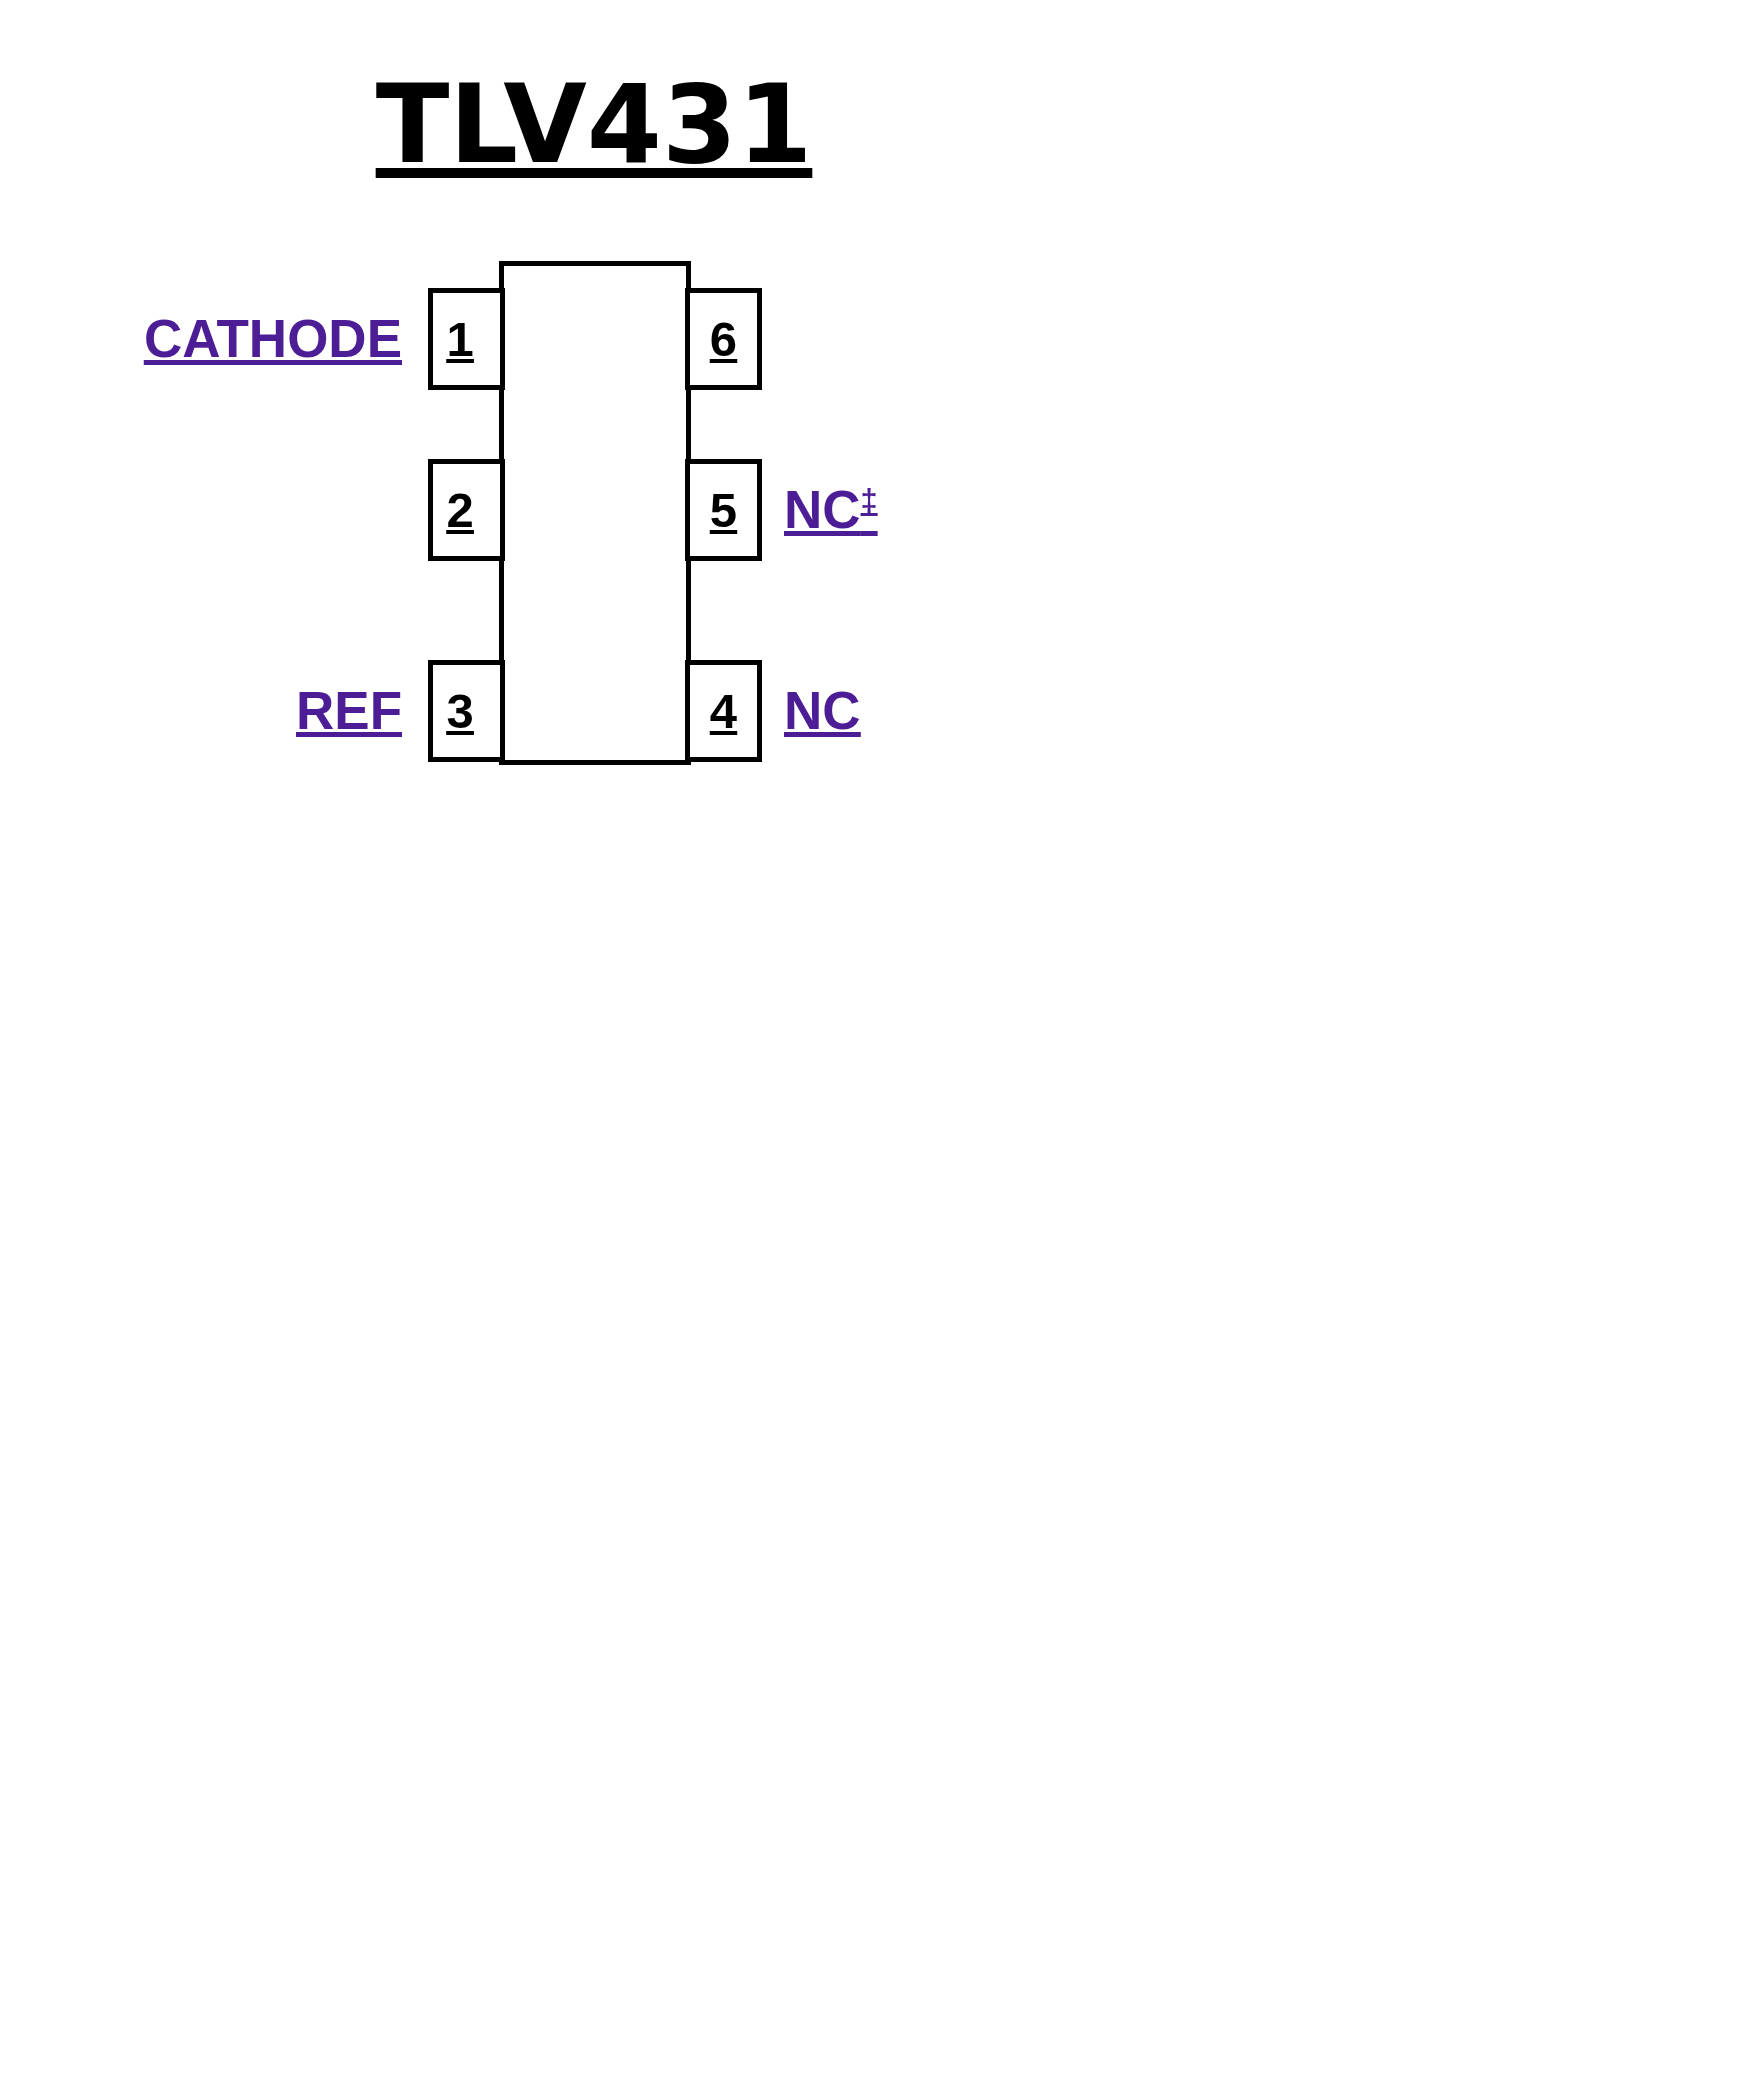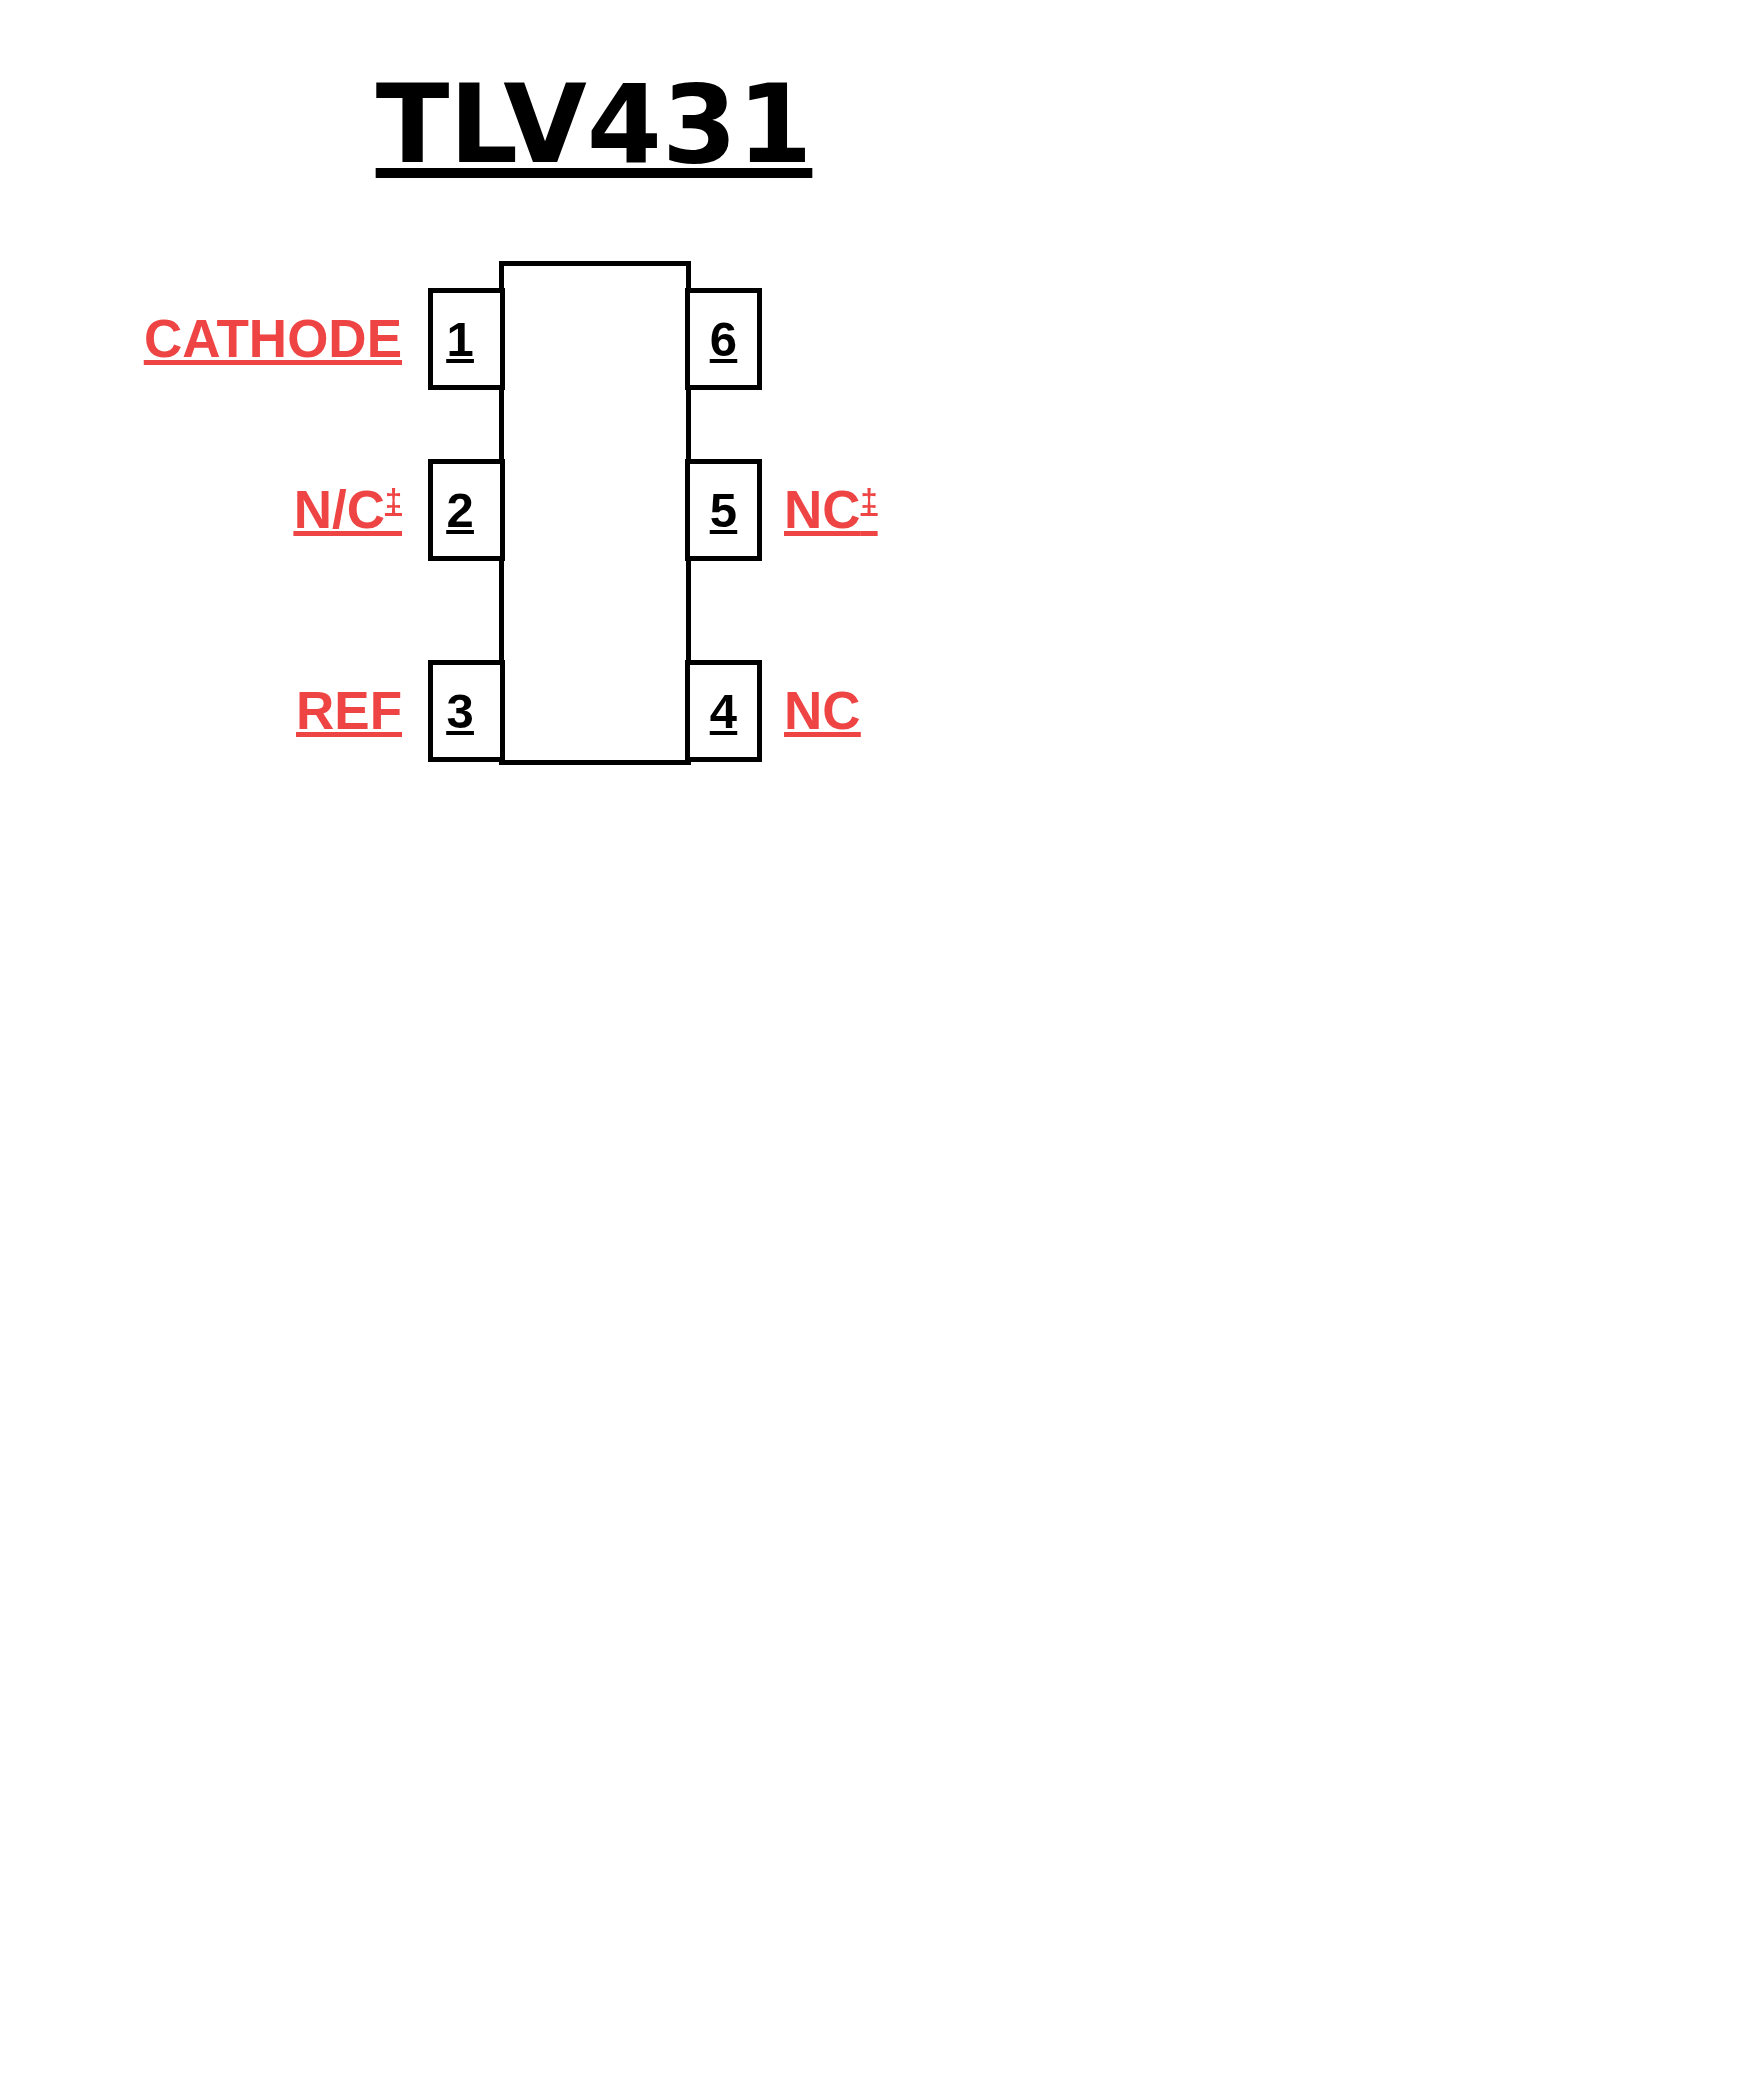--- a/index.html
+++ b/index.html
@@ -51,21 +51,21 @@
   .pin-box.right { left: 685px; }
   .row0 { top: 288px; }
   .row1 { top: 459px; }
   .row2 { top: 660px; }
   .pin-label {
     position: absolute;
     height: 102px;
     line-height: 102px;
     font-weight: bold;
     font-size: 53px;
-    color: #ef4444;
+    color: #4c1d95;
     white-space: nowrap;
   }
   .pin-label.left  { left: 91px; width: 311px; text-align: right; }
   .pin-label.right { left: 784px; width: 384px; text-align: left; }
   .pin-label sup {
     font-size: 58%;
     line-height: 0;
     position: relative;
     top: -0.55em;
     vertical-align: baseline;
@@ -96,23 +96,20 @@
   <div class="pin-box right row1">
     <span>5</span>
   </div>
   <div class="pin-box right row2">
     <span>4</span>
   </div>
 
   <div class="pin-label left row0">
     <span>CATHODE</span><sup></sup>
   </div>
-  <div class="pin-label left row1">
-    <span>N/C</span><sup>‡</sup>
-  </div>
   <div class="pin-label left row2">
     <span>REF</span><sup></sup>
   </div>
 
   <div class="pin-label right row1">
     <span>NC</span><sup>‡</sup>
   </div>
   <div class="pin-label right row2">
     <span>NC</span><sup></sup>
   </div>

